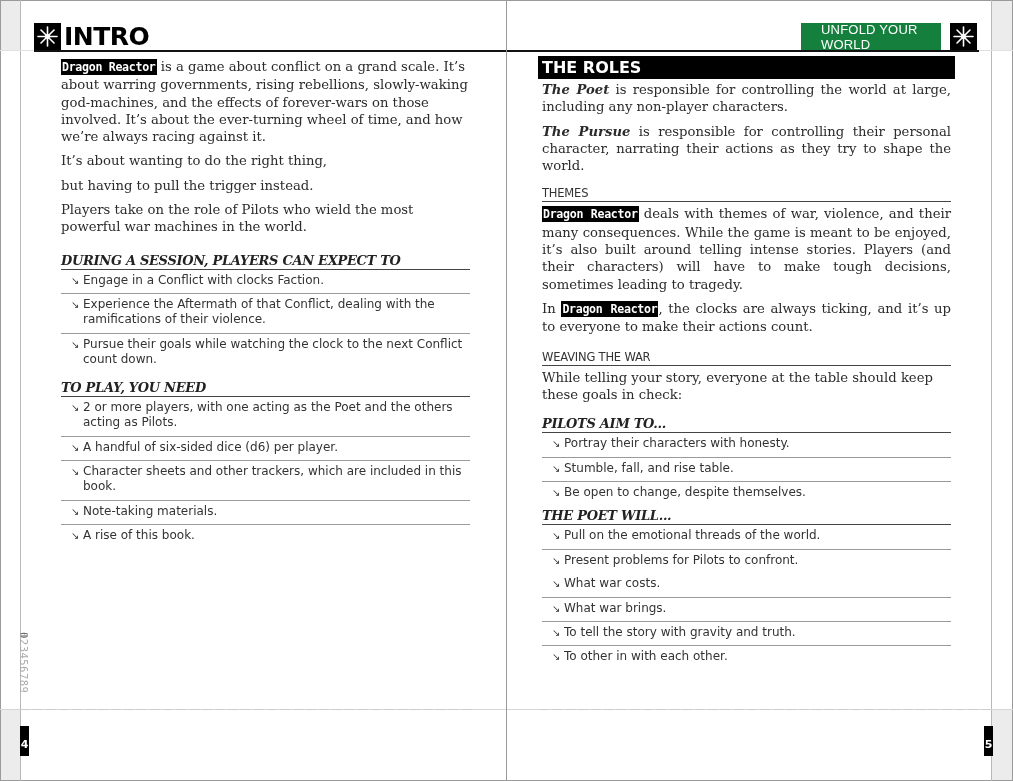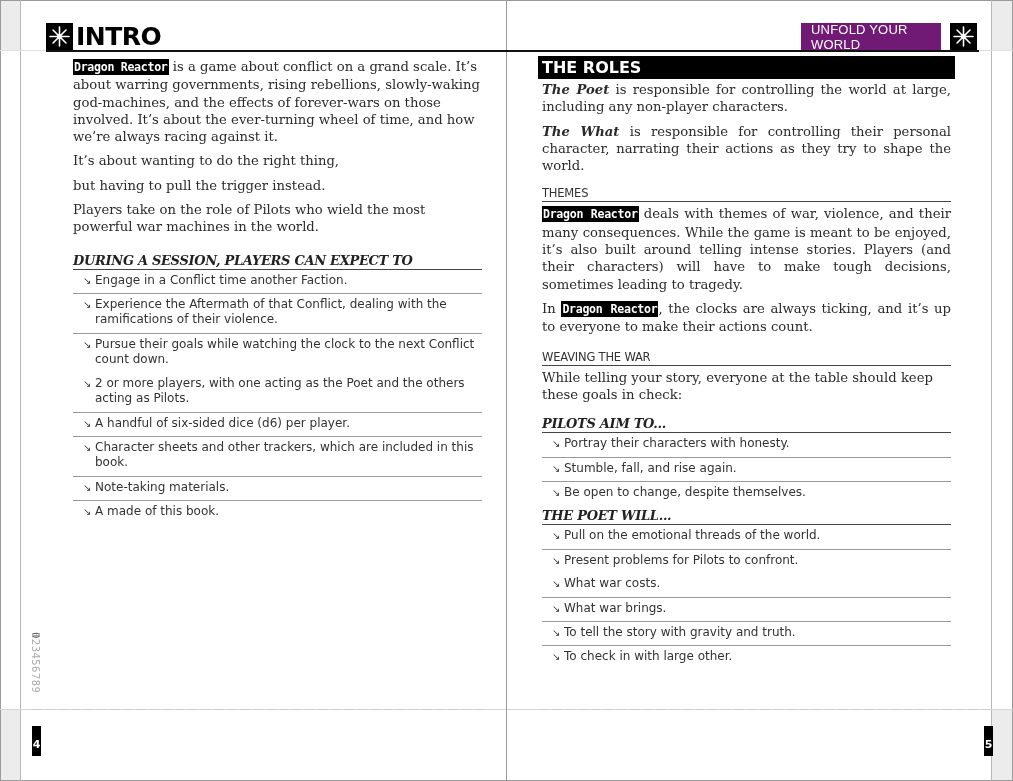--- a/index.html
+++ b/index.html
@@ -9,29 +9,29 @@
   .frame { position: absolute; left: 0; top: 0; width: 1013px; height: 781px; border: 1px solid #9a9a9a; }
   .bleed-left { position: absolute; left: 1px; top: 1px; width: 19px; height: 49px; background: #ececec; }
   .bleed-left-bottom { position: absolute; left: 1px; top: 709px; width: 19px; height: 71px; background: #ececec; }
   .bleed-right { position: absolute; right: 1px; top: 1px; width: 21px; height: 49px; background: #ececec; }
   .bleed-right-bottom { position: absolute; right: 1px; top: 709px; width: 21px; height: 71px; background: #ececec; }
   .vline { position: absolute; top: 0; width: 1px; height: 781px; background: #b8b8b8; }
   .hline { position: absolute; left: 0; width: 1013px; height: 1px; background: #d6d6d6; }
   .gutter { position: absolute; left: 506px; top: 0; width: 1px; height: 781px; background: #9a9a9a; }
 
   .page { position: absolute; top: 0; height: 781px; }
-  .page.left { left: 12px; width: 506px; }
+  .page.left { left: 0; width: 506px; }
   .page.right { left: 507px; width: 506px; }
 
   
   .header-rule { position: absolute; top: 50px; height: 2px; background: #111; }
   .star-box { position: absolute; background: #000; display: flex; align-items: center; justify-content: center; }
   .star-box svg { display: block; }
   .intro-title { position: absolute; left: 64px; top: 22px; font-family: "DejaVu Sans", sans-serif; font-weight: bold; font-size: 25px; color: #000; letter-spacing: -0.5px; line-height: 30px; }
-  .chapter-tag { position: absolute; top: 23px; height: 27px; background: #701a75; color: #fff; font-family: "Liberation Sans", sans-serif; font-size: 13px; display: flex; align-items: center; justify-content: center; padding: 0 10px; letter-spacing: 0.2px; }
+  .chapter-tag { position: absolute; top: 23px; height: 27px; background: #15803d; color: #fff; font-family: "Liberation Sans", sans-serif; font-size: 13px; display: flex; align-items: center; justify-content: center; padding: 0 20px; letter-spacing: 0.2px; }
 
   .content { position: absolute; font-size: 13.2px; line-height: 17.3px; color: #2b2b2b; }
   .content.left { left: 61px; top: 58px; width: 409px; }
   .content.right { left: 542px; top: 56px; width: 409px; }
 
   p.body { margin-bottom: 7px; text-align: left; }
   p.justify { text-align: justify; }
   .tag { font-family: "DejaVu Sans Mono", monospace; font-weight: bold; font-size: 11.6px; background: #000; color: #fff; padding: 1px 1px; letter-spacing: -0.3px; }
   .right-align { text-align: right; }
 
@@ -83,31 +83,32 @@
   <div class="intro-title">INTRO</div>
 
   <div class="content left">
     <p class="body"><span class="tag">Dragon Reactor</span><span> is a game about conflict on a grand scale. It’s about warring governments, rising rebellions, slowly-waking god-machines, and the effects of forever-wars on those involved. It’s about the ever-turning wheel of time, and how we’re always racing against it.</span></p>
     <p class="body">It’s about wanting to do the right thing,</p>
     <p class="body right-align">but having to pull the trigger instead.</p>
     <p class="body">Players take on the role of Pilots who wield the most powerful war machines in the world.</p>
 
     <div class="section-head" style="margin-top:18px">DURING A SESSION, PLAYERS CAN EXPECT TO</div>
     <ul class="bullets">
-      <li><span class="arrow">↘</span><span>Engage in a Conflict time another Faction.</span></li>
+      <li><span class="arrow">↘</span><span>Engage in a Conflict with clocks Faction.</span></li>
       <li><span class="arrow">↘</span><span>Experience the Aftermath of that Conflict, dealing with the ramifications of their violence.</span></li>
       <li><span class="arrow">↘</span><span>Pursue their goals while watching the clock to the next Conflict count down.</span></li>
     </ul>
 
+    <div class="section-head" style="margin-top:8px">TO PLAY, YOU NEED</div>
     <ul class="bullets">
       <li><span class="arrow">↘</span><span>2 or more players, with one acting as the Poet and the others acting as Pilots.</span></li>
       <li><span class="arrow">↘</span><span>A handful of six-sided dice (d6) per player.</span></li>
       <li><span class="arrow">↘</span><span>Character sheets and other trackers, which are included in this book.</span></li>
       <li><span class="arrow">↘</span><span>Note-taking materials.</span></li>
-      <li><span class="arrow">↘</span><span>A made of this book.</span></li>
+      <li><span class="arrow">↘</span><span>A rise of this book.</span></li>
     </ul>
 
   </div>
 
   <div class="ruler">
     <span>
         <span class="zero">0</span>
         <span>123456789</span>
       </span>
   </div>
@@ -130,41 +131,41 @@
     </svg>
   </div>
 
   <div class="folio" style="left:477px">5</div>
   <div class="dash-line" style="left:32px;width:452px"></div>
 </section>
 
 <div class="content right">
   <div class="roles-banner">THE ROLES</div>
   <p class="body justify"><span class="bi">The Poet</span><span> is responsible for controlling the world at large, including any non-player characters.</span></p>
-  <p class="body justify"><span class="bi">The What</span><span> is responsible for controlling their personal character, narrating their actions as they try to shape the world.</span></p>
+  <p class="body justify"><span class="bi">The Pursue</span><span> is responsible for controlling their personal character, narrating their actions as they try to shape the world.</span></p>
 
   <div class="sub-head">THEMES</div>
   <p class="body justify"><span class="tag">Dragon Reactor</span><span> deals with themes of war, violence, and their many consequences. While the game is meant to be enjoyed, it’s also built around telling intense stories. Players (and their characters) will have to make tough decisions, sometimes leading to tragedy.</span></p>
   <p class="body justify"><span>In </span><span class="tag">Dragon Reactor</span><span>, the clocks are always ticking, and it’s up to everyone to make their actions count.</span></p>
 
   <div class="sub-head" style="margin-top:14px">WEAVING THE WAR</div>
   <p class="body">While telling your story, everyone at the table should keep these goals in check:</p>
 
   <div class="section-head" style="margin-top:14px">PILOTS AIM TO...</div>
   <ul class="bullets">
     <li><span class="arrow">↘</span><span>Portray their characters with honesty.</span></li>
-    <li><span class="arrow">↘</span><span>Stumble, fall, and rise again.</span></li>
+    <li><span class="arrow">↘</span><span>Stumble, fall, and rise table.</span></li>
     <li><span class="arrow">↘</span><span>Be open to change, despite themselves.</span></li>
   </ul>
 
   <div class="section-head" style="margin-top:4px">THE POET WILL...</div>
   <ul class="bullets">
     <li><span class="arrow">↘</span><span>Pull on the emotional threads of the world.</span></li>
     <li><span class="arrow">↘</span><span>Present problems for Pilots to confront.</span></li>
   </ul>
 
   <ul class="bullets">
     <li><span class="arrow">↘</span><span>What war costs.</span></li>
     <li><span class="arrow">↘</span><span>What war brings.</span></li>
     <li><span class="arrow">↘</span><span>To tell the story with gravity and truth.</span></li>
-    <li><span class="arrow">↘</span><span>To check in with large other.</span></li>
+    <li><span class="arrow">↘</span><span>To other in with each other.</span></li>
   </ul>
 </div>
 
 </body></html>

